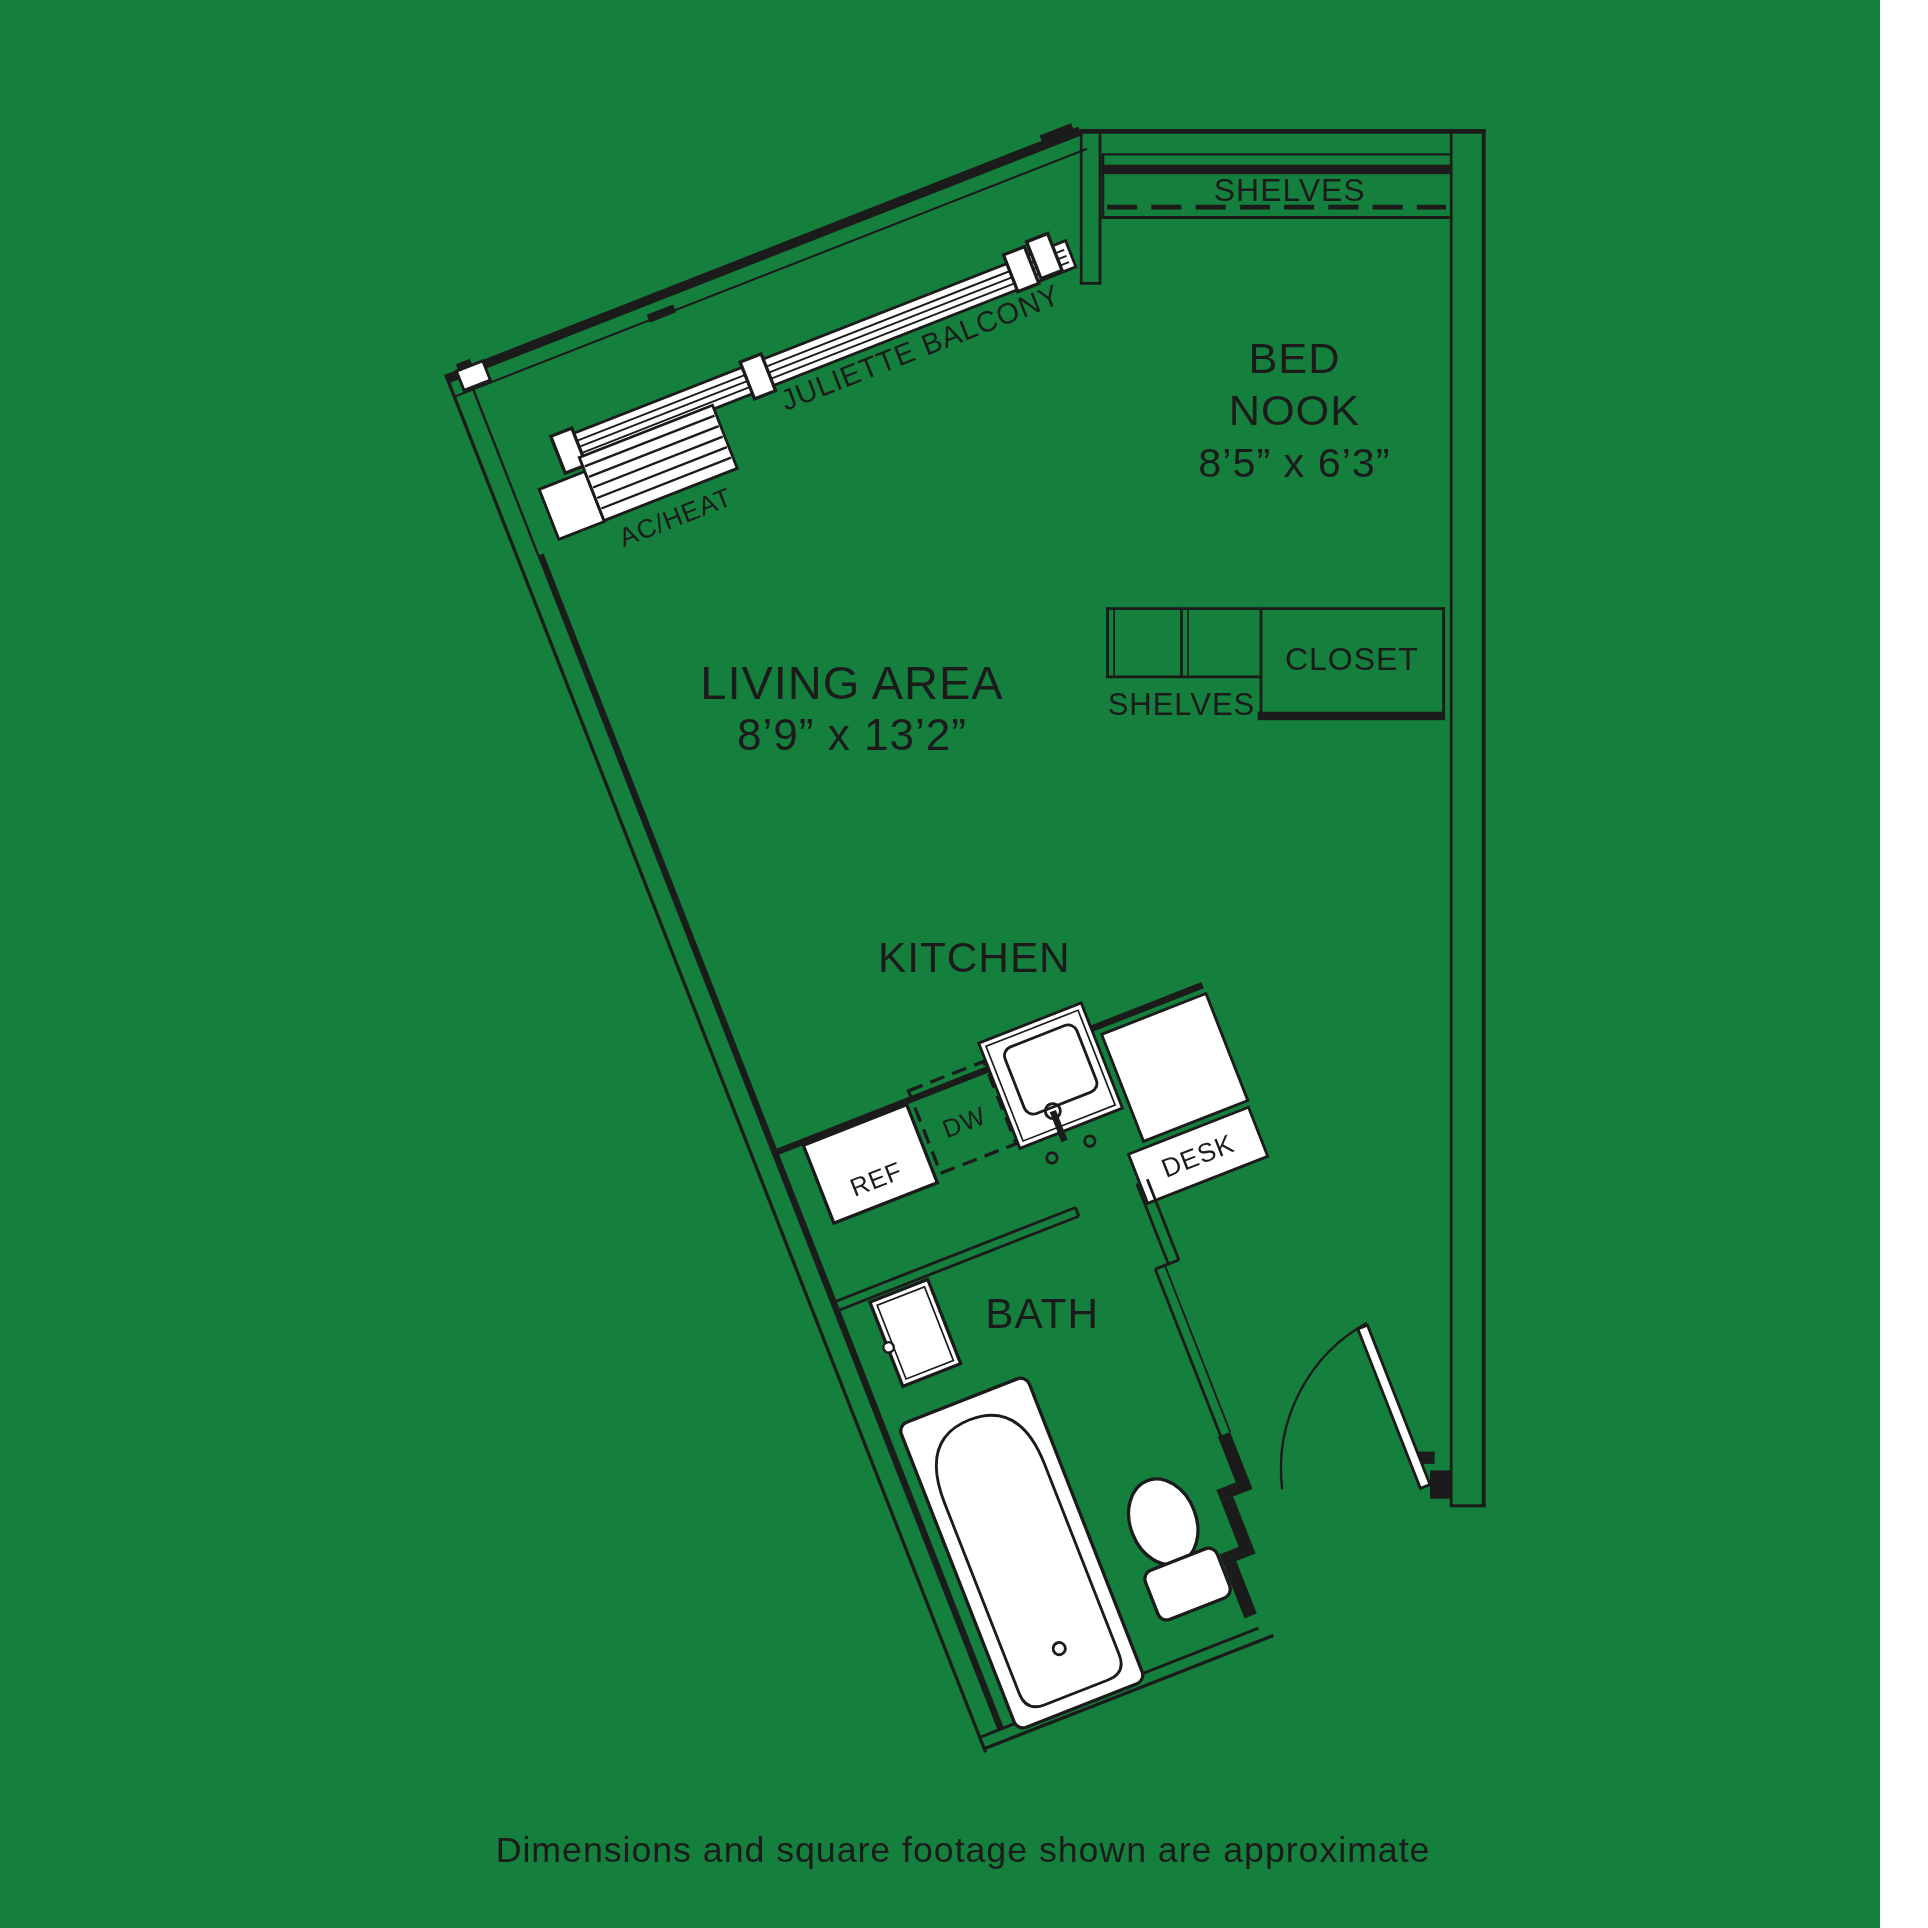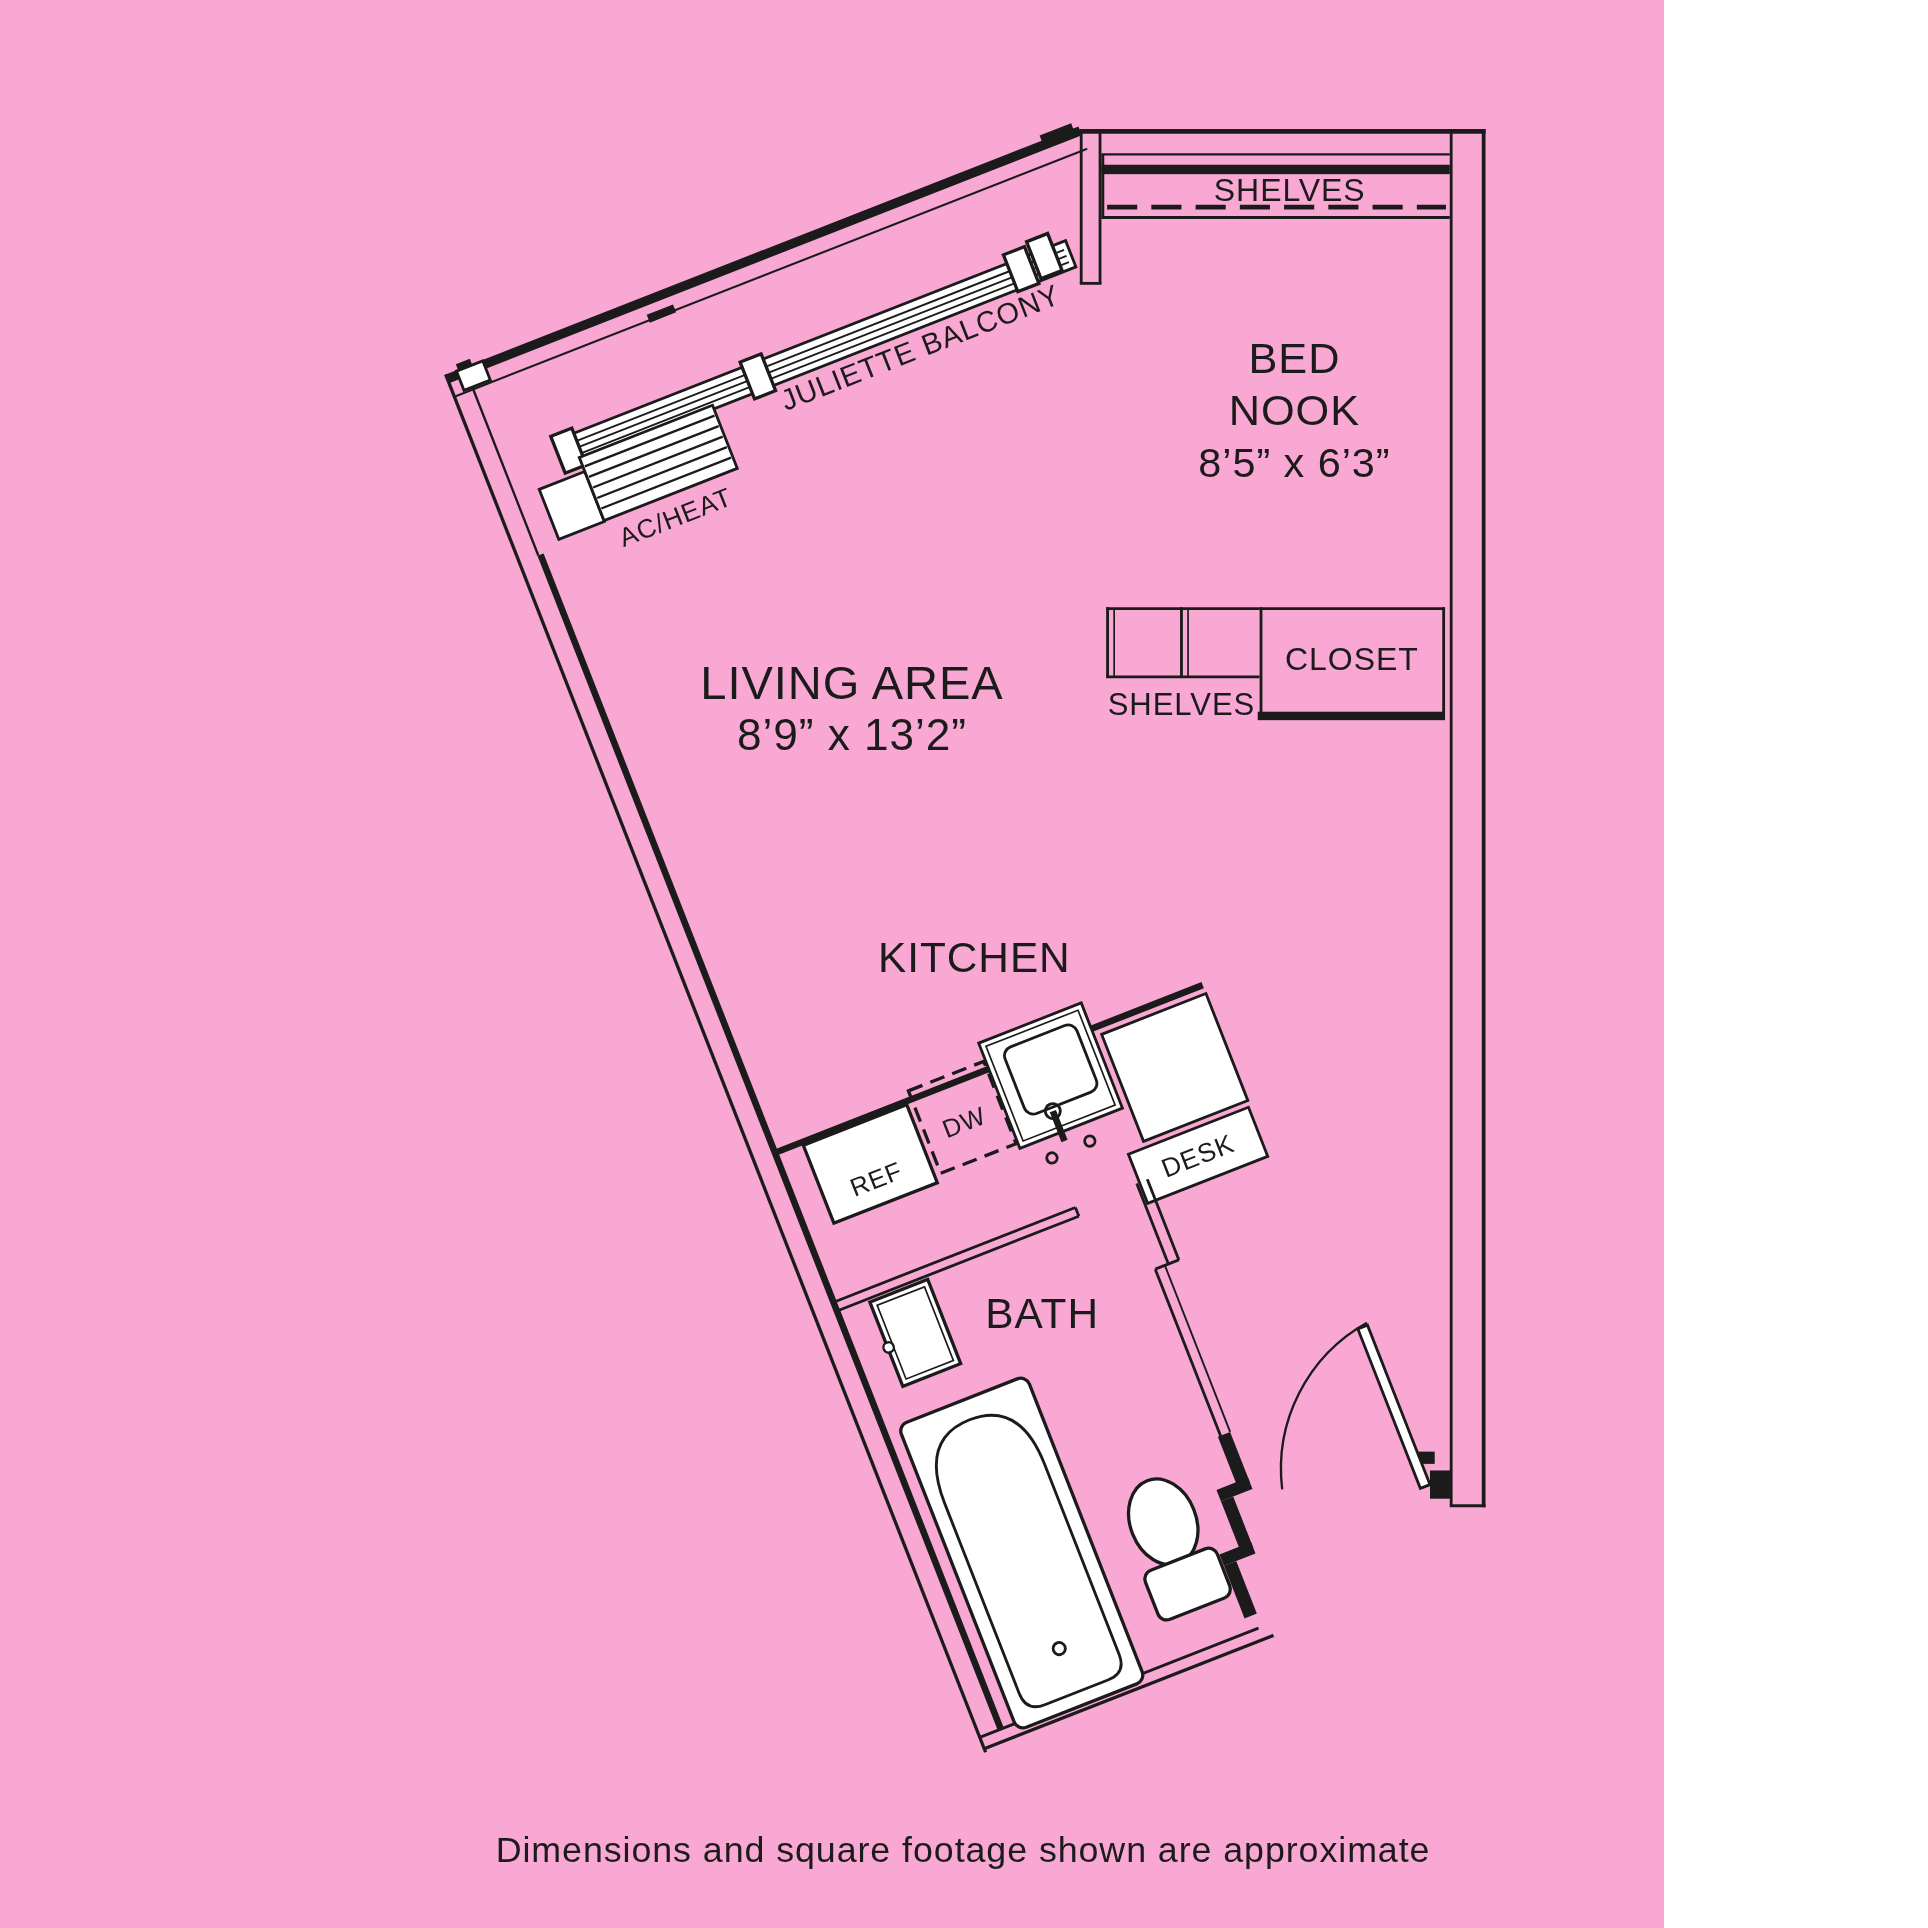--- a/index.html
+++ b/index.html
@@ -1,16 +1,16 @@
 <!DOCTYPE html>
 <html style="--line: #1b1b1b;font-size:15px"><head>
 <meta charset="utf-8">
 <style>
   html,body{margin:0;padding:0;background:#ffffff;}
-  .stage{position:relative;width:1664px;height:1928px;background:#f9a8d4;overflow:hidden;}
+  .stage{position:relative;width:1880px;height:1928px;background:#15803d;overflow:hidden;}
   svg{position:absolute;left:0;top:0;}
   svg .ln{fill:none;stroke:var(--line,#1b1b1b);stroke-linecap:butt;}
   svg .fillb{fill:var(--line,#1b1b1b);stroke:none;}
   svg .wh{fill:#ffffff;stroke:var(--line,#1b1b1b);}
   svg text.lbl{fill:var(--line,#1b1b1b);stroke:none;
       font-family:"Liberation Sans",sans-serif;
       text-anchor:middle;letter-spacing:1px;}
 </style>
 </head>
 <body style="background: rgb(255, 255, 255);">

